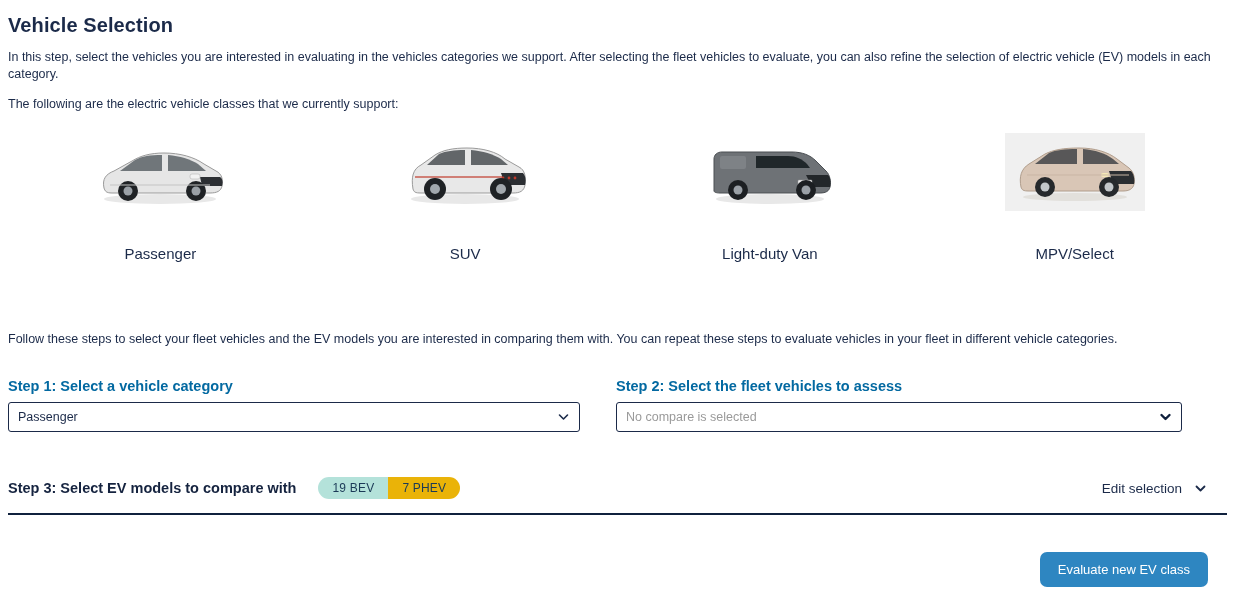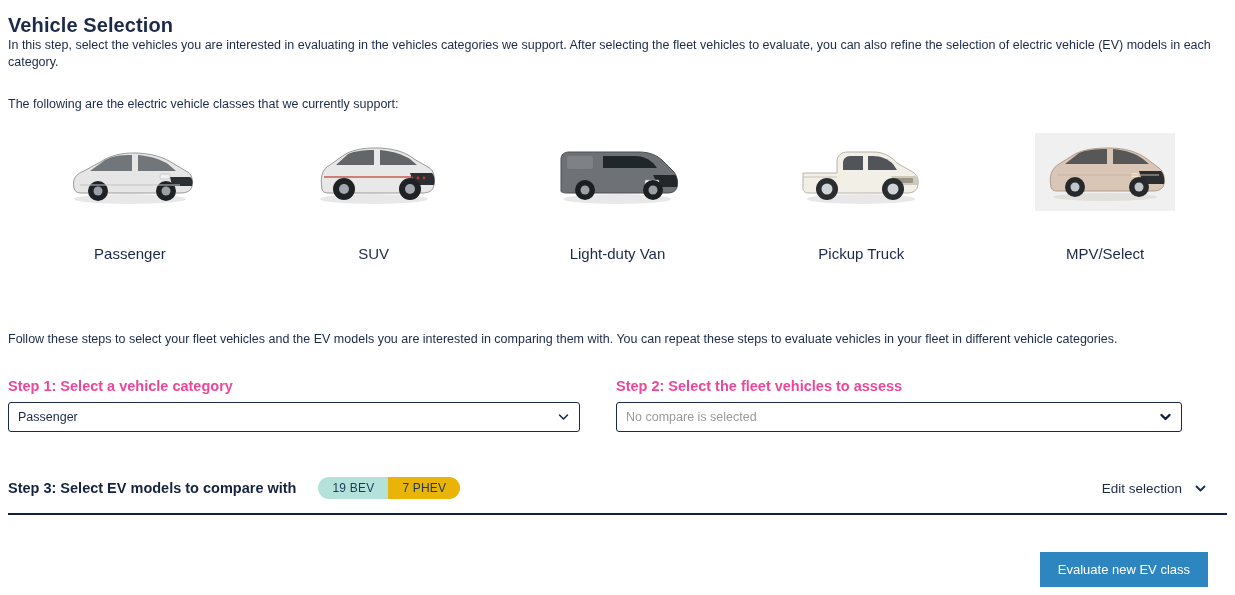--- a/index.html
+++ b/index.html
@@ -48,21 +48,21 @@
 
   
   .analysis-head { position: absolute; left: 8px; top: 292px; }
   .analysis-desc { position: absolute; left: 8px; top: 331px; width: 1200px; }
 
   .steps-row { position: absolute; left: 8px; top: 378px; width: 1219px; }
   .step-col { position: absolute; top: 0; }
   .step-col.one { left: 0; width: 572px; }
   .step-col.two { left: 580px; width: 566px; margin-left: 28px; }
   .step-label {
-    font-size: 14.5px; font-weight: 700; color: #ec4899;
+    font-size: 14.5px; font-weight: 700; color: #0369a1;
     margin-bottom: 8px; white-space: nowrap;
   }
   .select-box {
     position: relative; height: 30px;
     border: 1px solid #1b2a49; border-radius: 3px;
     background: #fff; display: flex; align-items: center;
     padding: 0 30px 0 9px;
     font-size: 12.5px;
   }
   .select-box .value { color: #1b2a49; }
@@ -100,34 +100,34 @@
   }
 
   .divider {
     position: absolute; left: 8px; top: 513px; width: 1219px;
     height: 0; border-top: 2px solid #10213d;
   }
 
   .primary-btn {
     position: absolute; right: 27px; top: 552px;
     background: #2e86c1; color: #ffffff;
-    border: none; border-radius: 0;
+    border: none; border-radius: 7px;
     height: 35px; padding: 0 18px;
     font-size: 13px; font-family: "Liberation Sans", sans-serif;
     cursor: pointer; white-space: nowrap;
   }
 </style>
 </head>
 <body>
 
 <div class="page">
 
   <h1 class="section-title" style="position:absolute;left:8px;top:6px;">Vehicle Selection</h1>
 
-  <p class="body-text" style="position:absolute;left:8px;top:37px;width:1203px;">In this step, select the vehicles you are interested in evaluating in the vehicles categories we support. After selecting the fleet vehicles to evaluate, you can also refine the selection of electric vehicle (EV) models in each category.</p>
+  <p class="body-text" style="position:absolute;left:8px;top:49px;width:1203px;">In this step, select the vehicles you are interested in evaluating in the vehicles categories we support. After selecting the fleet vehicles to evaluate, you can also refine the selection of electric vehicle (EV) models in each category.</p>
 
   <p class="body-text" style="position:absolute;left:8px;top:96px;">The following are the electric vehicle classes that we currently support:</p>
 
   <div class="vehicle-strip">
 
     <div class="vehicle-card">
       <div class="vehicle-thumb">
         <svg width="140" height="78" viewBox="0 0 140 78">
           <ellipse cx="70" cy="66" rx="56" ry="5" fill="#e8e8e8"></ellipse>
           <path d="M14 55 C12 46 16 41 24 38 L42 28 C50 23 60 20 74 20 C90 20 104 24 114 31 L126 38 C132 41 133 46 132 53 C131 58 127 60 120 60 L22 60 C16 60 15 58 14 55 Z" fill="#e6e6e6" stroke="#9a9a9a" stroke-width="1"></path>
@@ -177,38 +177,20 @@
           <rect x="98" y="47" width="14" height="5" rx="1" fill="#f0f0f0" stroke="#9a9a9a" stroke-width="0.5"></rect>
           <circle cx="38" cy="57" r="10" fill="#1c1f22"></circle>
           <circle cx="38" cy="57" r="4.5" fill="#9aa0a6"></circle>
           <circle cx="106" cy="57" r="10" fill="#1c1f22"></circle>
           <circle cx="106" cy="57" r="4.5" fill="#9aa0a6"></circle>
         </svg>
       </div>
       <div class="vehicle-label">Light-duty Van</div>
     </div>
 
-    <div class="vehicle-card">
-      <div class="vehicle-thumb">
-        <svg width="140" height="78" viewBox="0 0 140 78">
-          <ellipse cx="70" cy="66" rx="54" ry="5" fill="#e8e8e8"></ellipse>
-          <path d="M12 56 L12 40 L46 40 L46 28 C46 23 50 19 57 19 L82 19 C92 19 100 23 106 30 L120 38 C126 41 128 46 127 52 C126 58 122 60 116 60 L18 60 C14 60 12 58 12 56 Z" fill="#f2efe6" stroke="#b8b3a6" stroke-width="1"></path>
-          <path d="M52 30 C52 26 55 23 59 23 L72 23 L72 37 L52 37 Z" fill="#3a4045" opacity="0.88"></path>
-          <path d="M77 23 L82 23 C90 23 97 26 102 31 L106 37 L77 37 Z" fill="#3a4045" opacity="0.88"></path>
-          <path d="M100 43 L124 43 C127 45 128 49 127 52 L106 52 Z" fill="#cfc9bb"></path>
-          <rect x="102" y="45" width="20" height="5" rx="1" fill="#9a958a"></rect>
-          <circle cx="36" cy="56" r="11" fill="#2a2d30"></circle>
-          <circle cx="36" cy="56" r="5.5" fill="#cfd3d6"></circle>
-          <circle cx="102" cy="56" r="11" fill="#2a2d30"></circle>
-          <circle cx="102" cy="56" r="5.5" fill="#cfd3d6"></circle>
-          <path d="M12 44 L46 44" stroke="#c9c4b6" stroke-width="1" fill="none"></path>
-        </svg>
-      </div>
-      <div class="vehicle-label">Pickup Truck</div>
-    </div>
 
     <div class="vehicle-card">
       <div class="vehicle-thumb boxed">
         <svg width="140" height="78" viewBox="0 0 140 78">
           <ellipse cx="70" cy="64" rx="52" ry="4" fill="#e2e0dc"></ellipse>
           <path d="M16 54 C14 44 16 36 24 31 L40 21 C48 17 58 15 74 15 C90 15 103 19 112 26 L124 35 C129 39 130 45 129 51 C128 56 124 58 118 58 L24 58 C18 58 17 57 16 54 Z" fill="#d9c6b6" stroke="#b09d8c" stroke-width="1"></path>
           <path d="M30 31 L44 20 C51 17 59 16 72 16 L72 31 Z" fill="#45484b" opacity="0.88"></path>
           <path d="M78 16 C90 17 100 20 108 26 L114 31 L78 31 Z" fill="#45484b" opacity="0.88"></path>
           <path d="M104 38 L126 38 C129 41 130 47 129 51 L108 51 Z" fill="#2b2e31"></path>
           <rect x="96" y="40" width="8" height="4" rx="2" fill="#f6e9b8"></rect>

